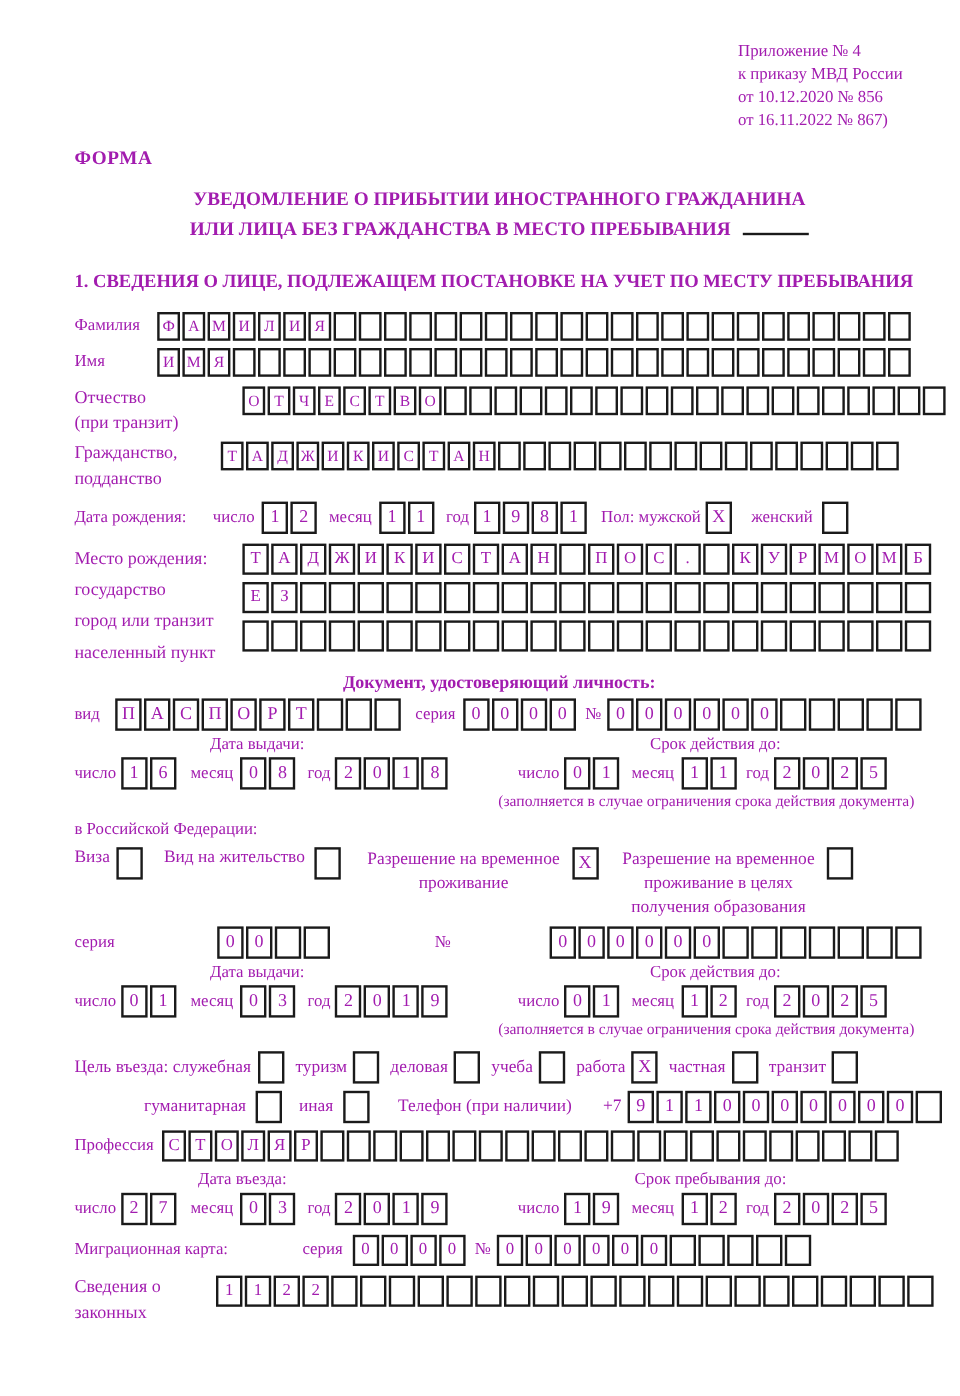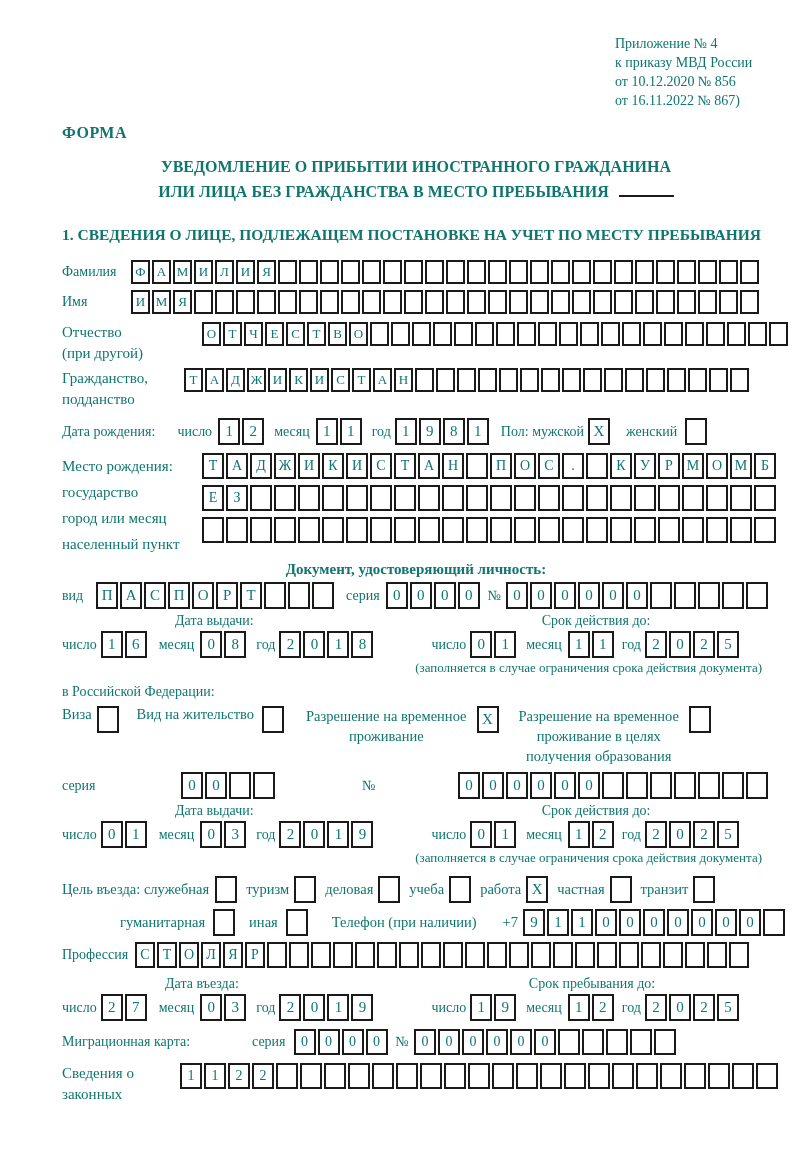--- a/index.html
+++ b/index.html
@@ -1,18 +1,18 @@
 <!DOCTYPE html>
 <html><head>
 <meta charset="utf-8">
 <style>
   html,body{margin:0;padding:0;background:#fff;}
   .page{
     width:800px;height:1163px;box-sizing:border-box;position:relative;
-    padding:34px 30px 0 62px;background:#ffffff;color:#0f766e;
+    padding:34px 30px 0 62px;background:#ffffff;color:#a21caf;
     font-family:"Liberation Serif","DejaVu Serif",serif;overflow:hidden;
   }
   .appendix{margin-left:553px;font-size:14px;line-height:19px;}
   .appendix .edition{margin-top:5px;}
   .forma{text-align:left;padding-right:28px;font-weight:bold;font-size:16px;margin-top:14px;letter-spacing:.5px;}
   .title{text-align:center;font-weight:bold;font-size:16px;line-height:25px;margin-top:12px;}
   .blank{display:inline-block;width:55px;border-bottom:2px solid #1a1a1a;margin-left:10px;}
   .section1{font-weight:bold;font-size:15.5px;margin-top:22px;margin-bottom:16px;}
   .row{display:flex;align-items:center;}
   .row.top{align-items:flex-start;}
@@ -129,21 +129,21 @@
         <span class="cell"></span>
         <span class="cell"></span>
         <span class="cell"></span>
         <span class="cell"></span>
       </span>
   </div>
 
   <div class="row top mb4">
     <div class="lblock" style="width:140px;">
       <div>Отчество</div>
-      <div>(при другой)</div>
+      <div>(при транзит)</div>
     </div>
     <span class="cells s">
         <span class="cell">О</span>
         <span class="cell">Т</span>
         <span class="cell">Ч</span>
         <span class="cell">Е</span>
         <span class="cell">С</span>
         <span class="cell">Т</span>
         <span class="cell">В</span>
         <span class="cell">О</span>
@@ -228,21 +228,21 @@
     <span class="lbl" style="margin:0 4px 0 10px;">Пол: мужской</span>
     <span class="checkbox">X</span>
     <span class="lbl" style="margin:0 8px 0 16px;">женский</span>
     <span class="checkbox"></span>
   </div>
 
   <div class="row top mb4">
     <div class="lblock" style="width:140px;line-height:26px;">
       <div>Место рождения:</div>
       <div>государство</div>
-      <div>город или месяц</div>
+      <div>город или транзит</div>
       <div>населенный пункт</div>
     </div>
     <div>
       <div class="cells m mb6">
           <span class="cell">Т</span>
           <span class="cell">А</span>
           <span class="cell">Д</span>
           <span class="cell">Ж</span>
           <span class="cell">И</span>
           <span class="cell">К</span>

